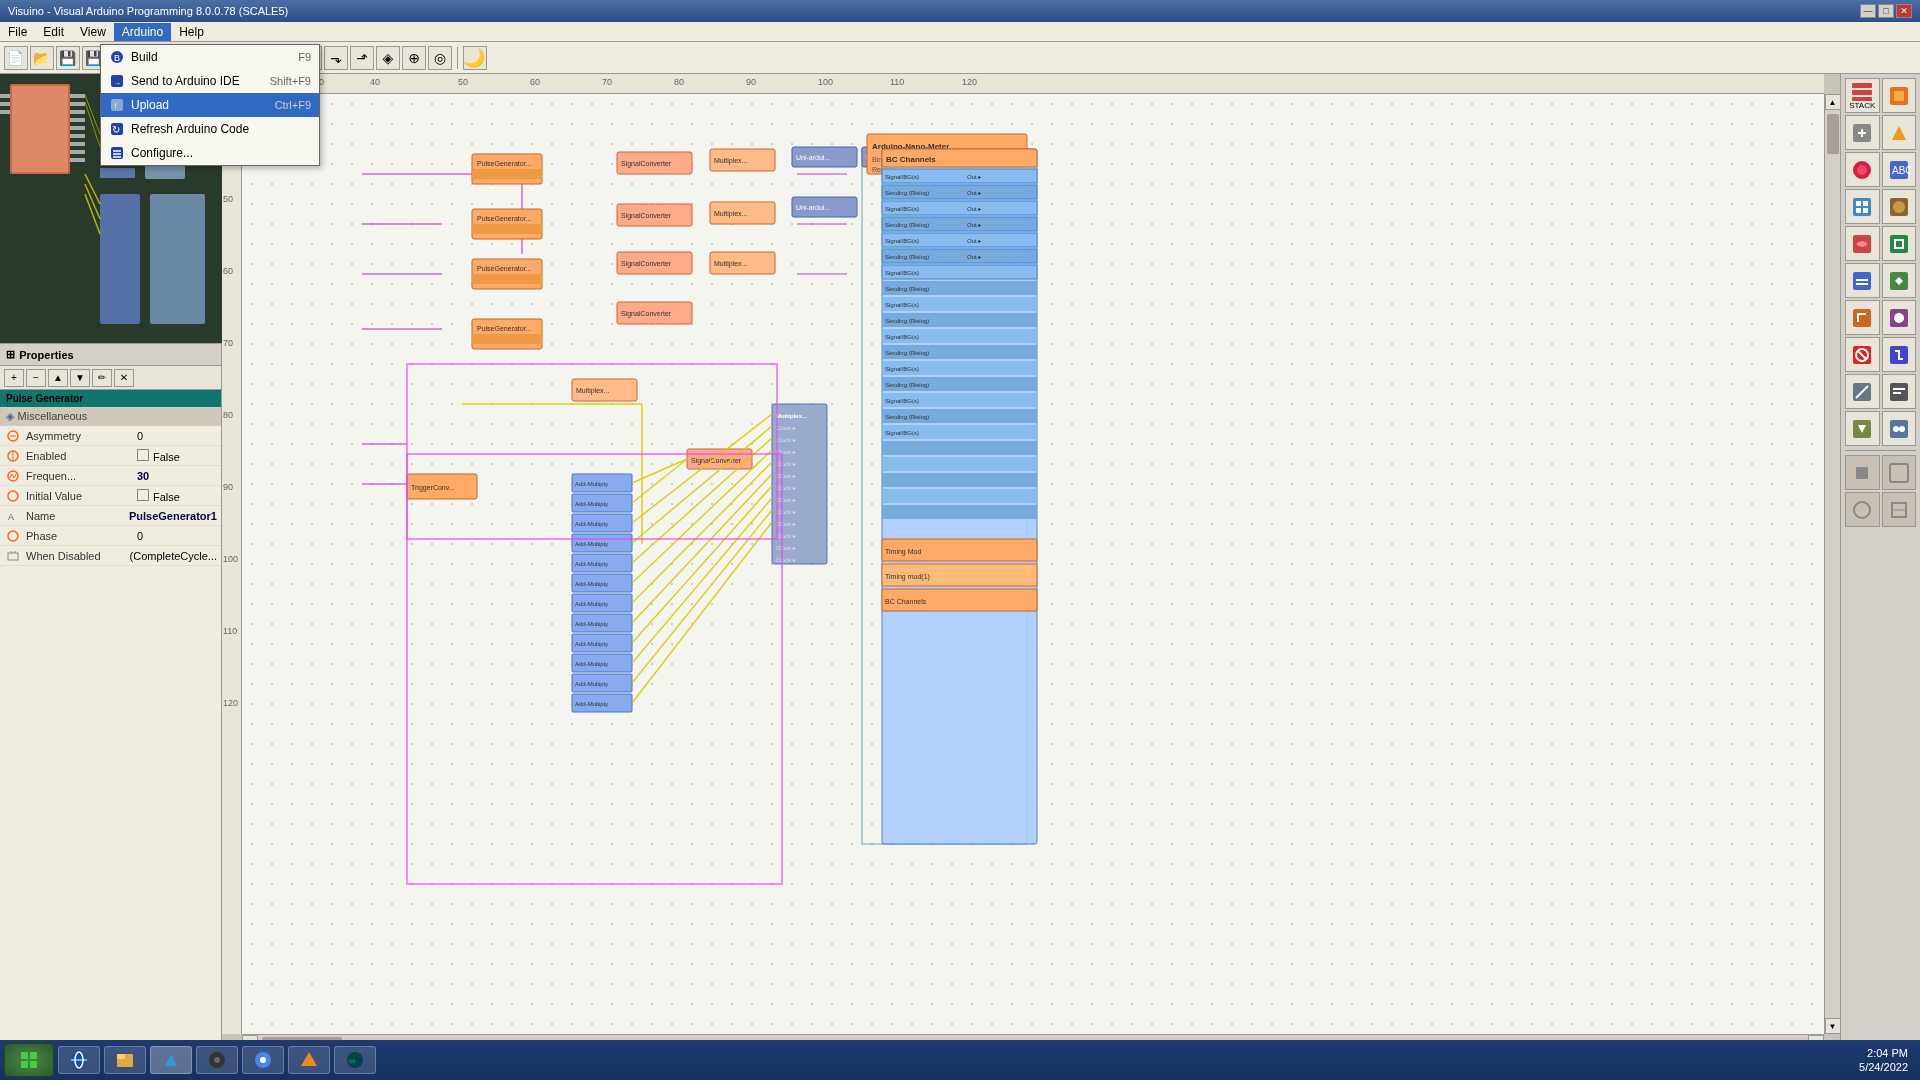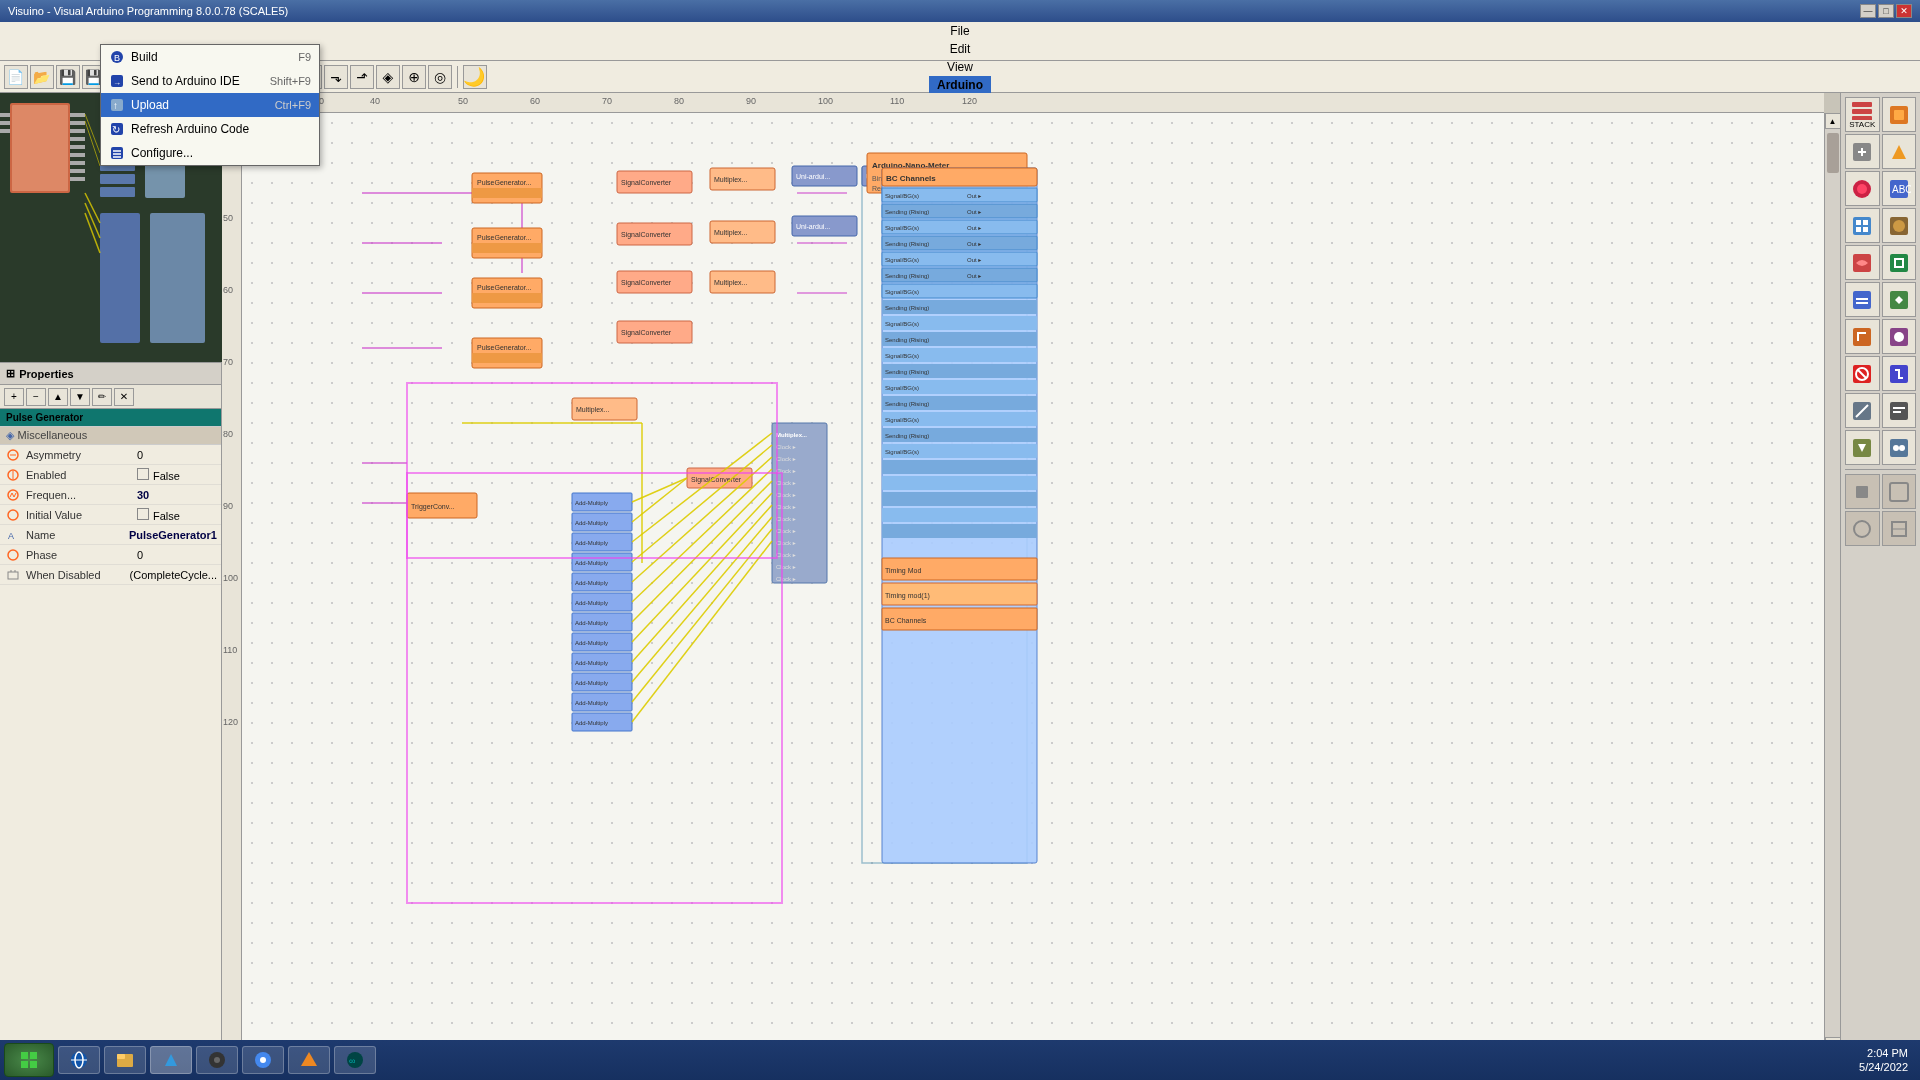--- a/index.html
+++ b/index.html
@@ -9,27 +9,26 @@
     #title-bar {
       width: 100%; height: 22px; background: linear-gradient(to bottom, #4a6fa5, #2d4d8a);
       display: flex; align-items: center; justify-content: space-between;
       padding: 0 8px; color: white; font-size: 11px; gap: 44px;
     }
     #title-bar-buttons { display: flex; gap: 2px; }
     #title-bar-buttons span { width: 16px; height: 14px; background: #d4d0c8; border: 1px solid #888; display: flex; align-items: center; justify-content: center; font-size: 9px; color: #333; cursor: pointer; }
 
     
     #menu-bar {
-      width: 100%; height: 39px; background: #f0ece0;
+      width: 100%; height: 20px; background: #f0ece0;
       display: flex; align-items: center;
       border-bottom: 1px solid #999;
-      flex-direction: column;
     }
     .menu-item { padding: 2px 8px; cursor: pointer; font-size: 12px; color: #000; }
-    .menu-item:hover, .menu-item.active { background: #316ac5; color: #000000; font-weight: bold; }
+    .menu-item:hover, .menu-item.active { background: #316ac5; color: #fef9c3; }
 
     
     #toolbar {
       width: 100%; height: 32px; background: #f0ece0;
       display: flex; align-items: center; padding: 2px 4px;
       border-bottom: 1px solid #999; gap: 2px;
     }
     .toolbar-btn { width: 24px; height: 24px; background: #e8e4d8; border: 1px solid #999; display: flex; align-items: center; justify-content: center; cursor: pointer; font-size: 14px; }
     .toolbar-sep { width: 1px; height: 22px; background: #999; margin: 0 3px; }
 

